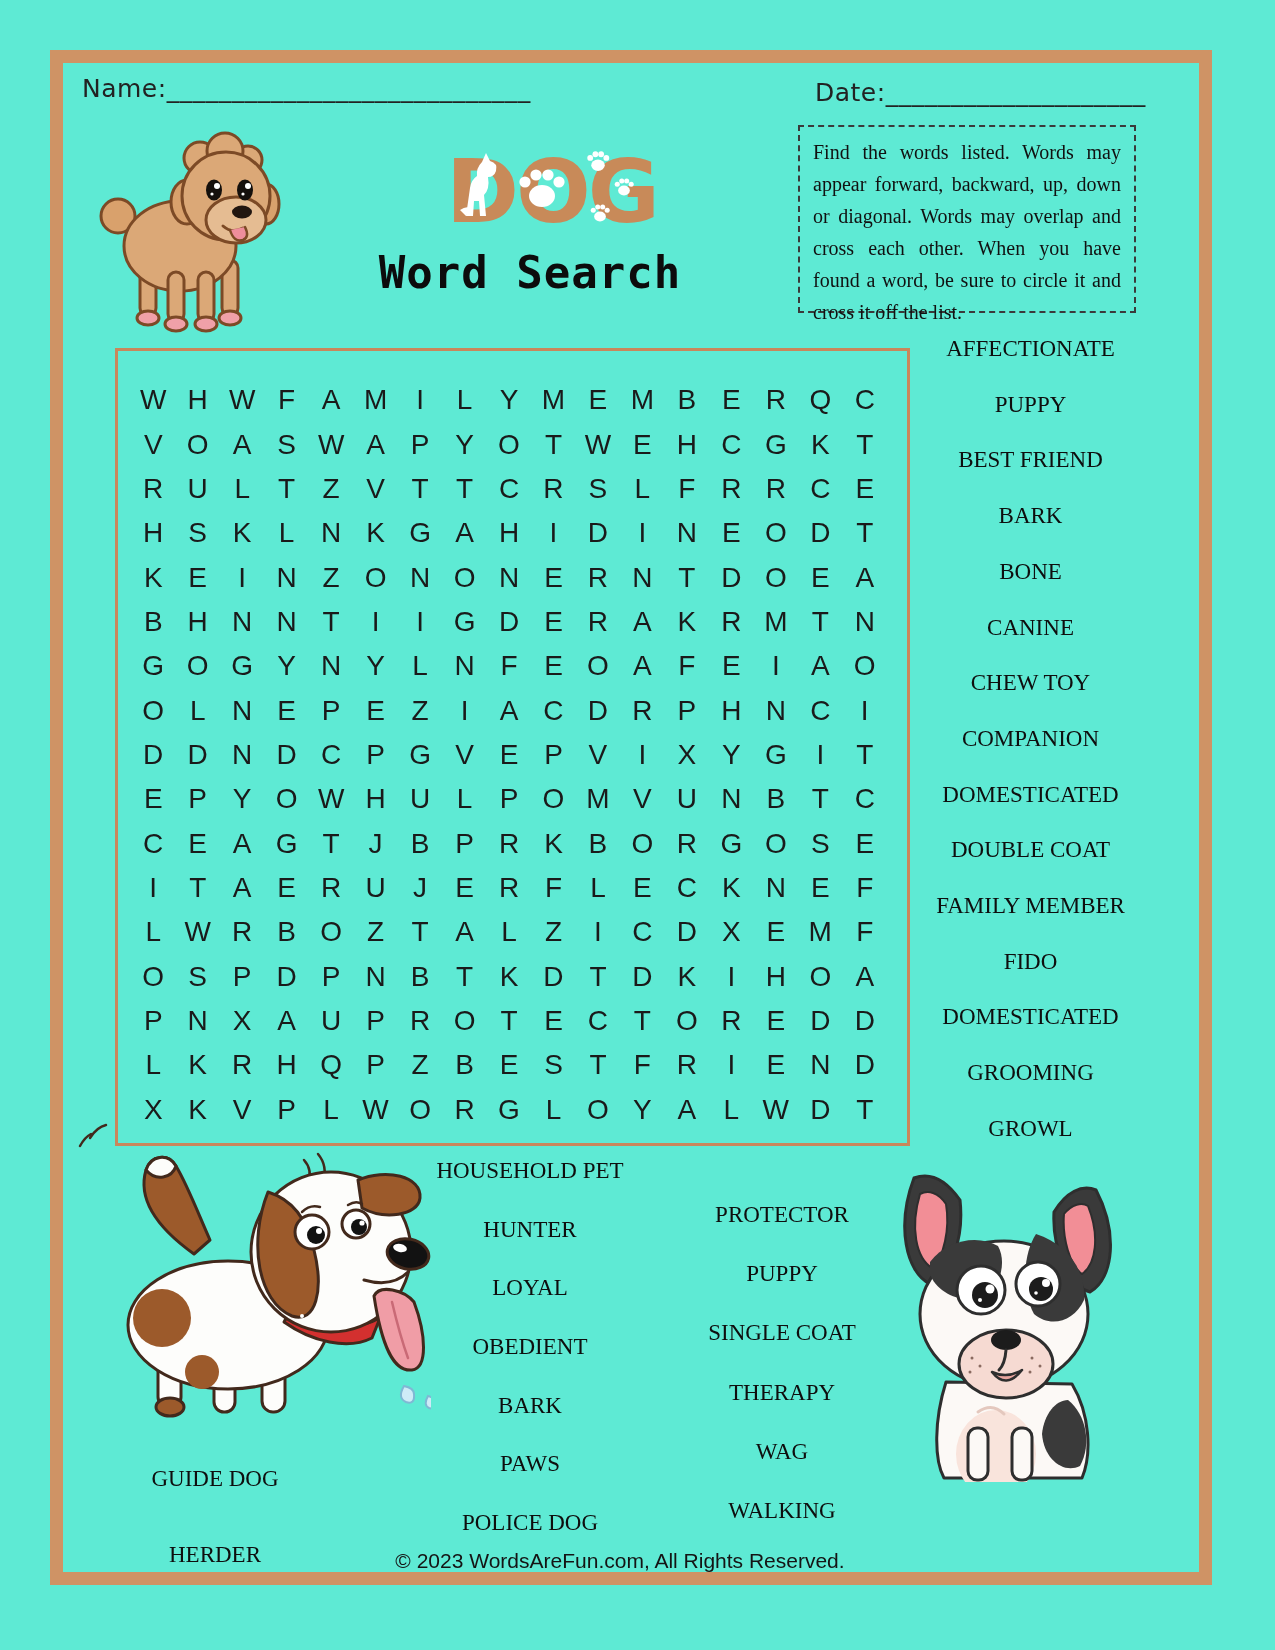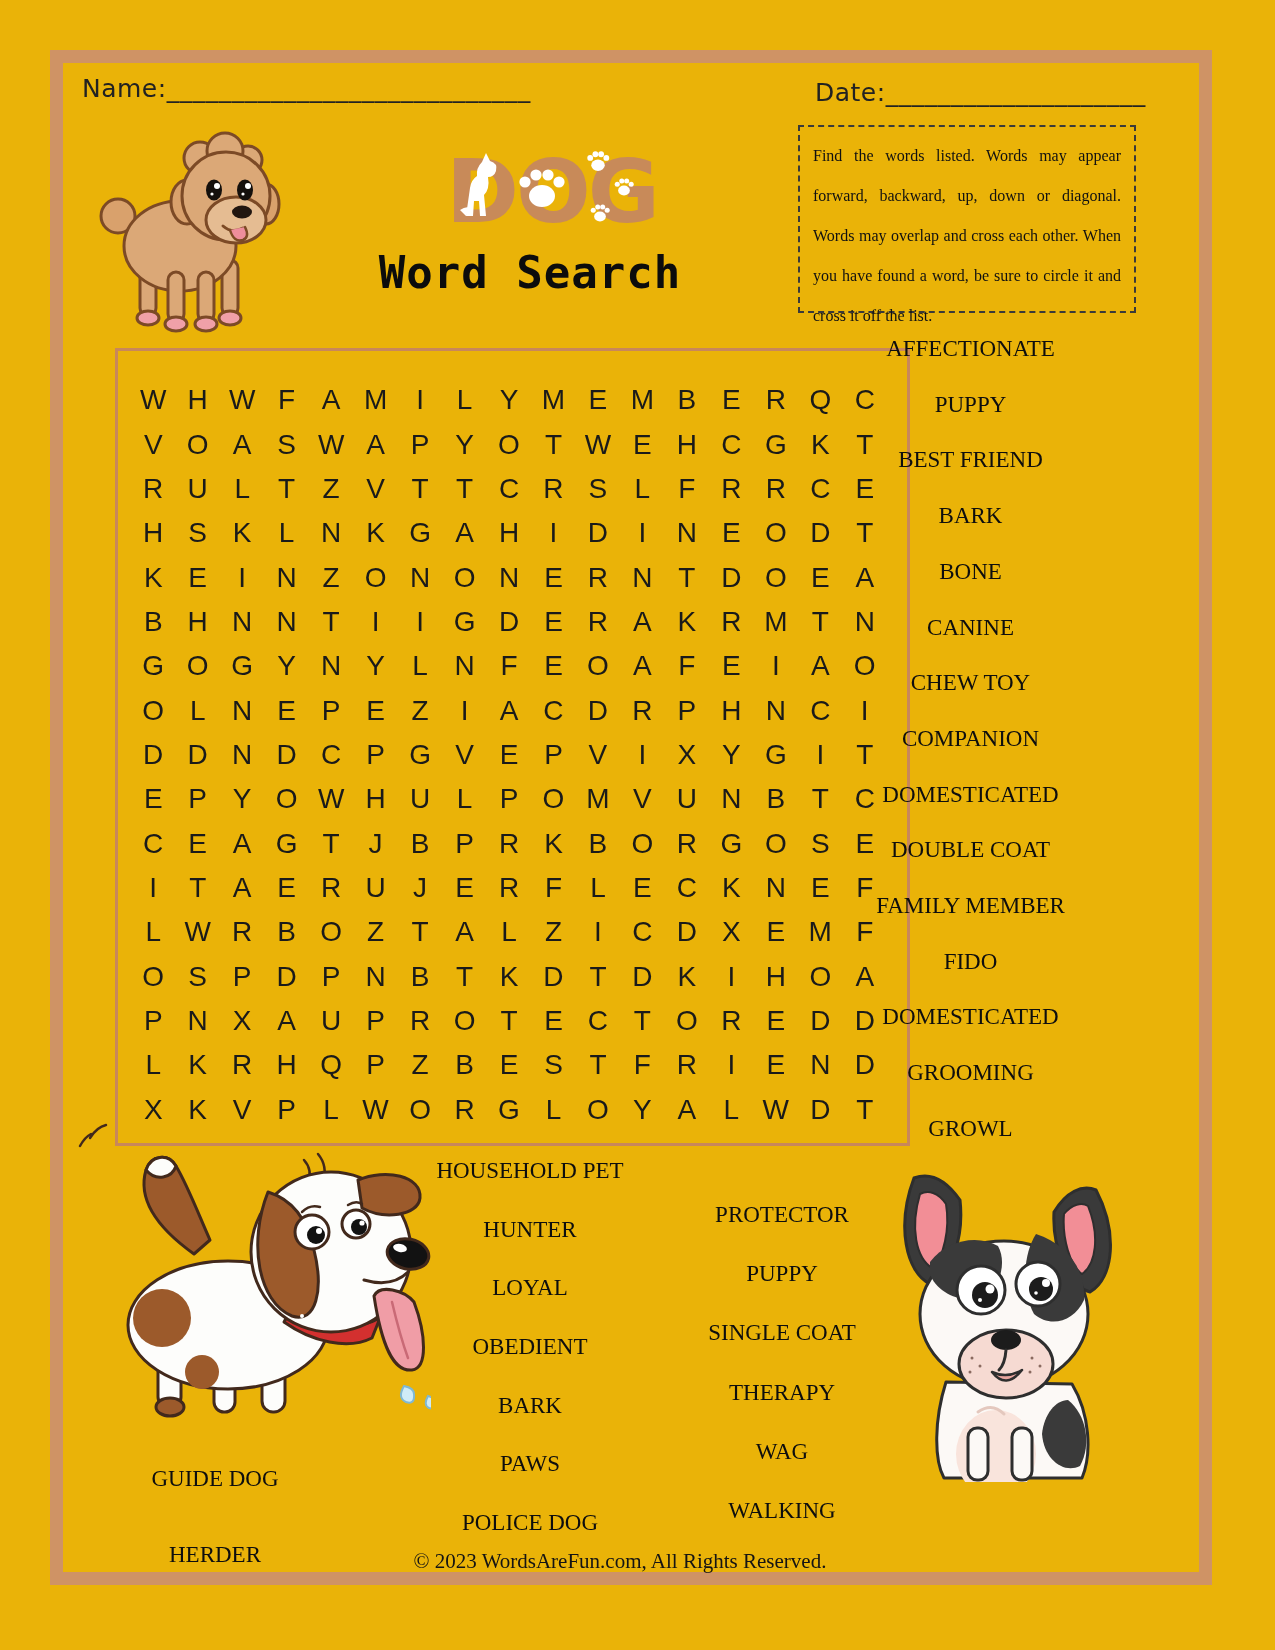--- a/index.html
+++ b/index.html
@@ -1,46 +1,46 @@
 <!DOCTYPE html>
 <html><head>
 <meta charset="utf-8">
 <style>
   html,body{margin:0;padding:0;background:#fff;}
-  .page{position:relative;width:1275px;height:1650px;background:#eab308;overflow:hidden;
+  .page{position:relative;width:1275px;height:1650px;background:#5eead4;overflow:hidden;
         font-family:"Liberation Sans",sans-serif;color:#1c1c1c;}
   .frame{position:absolute;left:50px;top:50px;width:1162px;height:1535px;
          border:13px solid #CF9365;box-sizing:border-box;}
   .name-row{position:absolute;left:82px;top:74px;font-family:"DejaVu Sans",sans-serif;
             font-size:25px;color:#222;letter-spacing:.5px;}
   .date-row{position:absolute;left:815px;top:78px;font-family:"DejaVu Sans",sans-serif;
             font-size:25px;color:#222;letter-spacing:.5px;}
   .inst-box{position:absolute;left:798px;top:125px;width:338px;height:188px;box-sizing:border-box;
             border:2px dashed #3a3a3a;padding:9px 13px;
-            font-family:"Liberation Serif",serif;font-size:16px;line-height:40px;
+            font-family:"Liberation Serif",serif;font-size:20px;line-height:32px;
             text-align:justify;color:#111;}
   .title-svg{position:absolute;left:446px;top:140px;}
   .subtitle{position:absolute;left:365px;top:247px;width:330px;text-align:center;
             font-family:"DejaVu Sans Mono",monospace;font-weight:bold;font-size:44px;
             color:#0c0c0c;letter-spacing:1px;}
   .grid-box{position:absolute;left:115px;top:348px;width:795px;height:798px;box-sizing:border-box;
             border:3px solid #C8875B;display:grid;
             grid-template-columns:repeat(17,1fr);grid-template-rows:repeat(17,1fr);
             padding:27px 20px 11px 13px;}
   .grid-box .cell{display:flex;align-items:center;justify-content:center;
             font-family:"Liberation Sans",sans-serif;font-size:28px;color:#1a1a1a;}
   .wordcol{position:absolute;display:flex;flex-direction:column;justify-content:space-between;
            font-family:"Liberation Serif",serif;font-size:23px;color:#0e0e0e;text-align:center;}
   .wordcol .word{white-space:nowrap;}
-  .col-right{left:868px;top:336px;width:205px;height:806px;align-items:center;}
+  .col-right{left:928px;top:336px;width:205px;height:806px;align-items:center;}
   .col-mid{left:380px;top:1158px;width:300px;height:378px;}
   .col-br{left:632px;top:1202px;width:300px;height:322px;}
   .col-bl{left:70px;top:1466px;width:290px;height:102px;}
   .copyright{position:absolute;left:310px;top:1549px;width:620px;text-align:center;
-             font-family:Liberation Serif, serif;font-size:21px;color:#141414;}
+             font-family:Liberation Sans, sans-serif;font-size:21px;color:#141414;}
   .dog-art{position:absolute;}
 </style>
 </head>
 <body>
 
 <div class="page">
   <div class="frame"></div>
 
   <div class="name-row">
     <span>Name:</span><span>____________________________</span>

